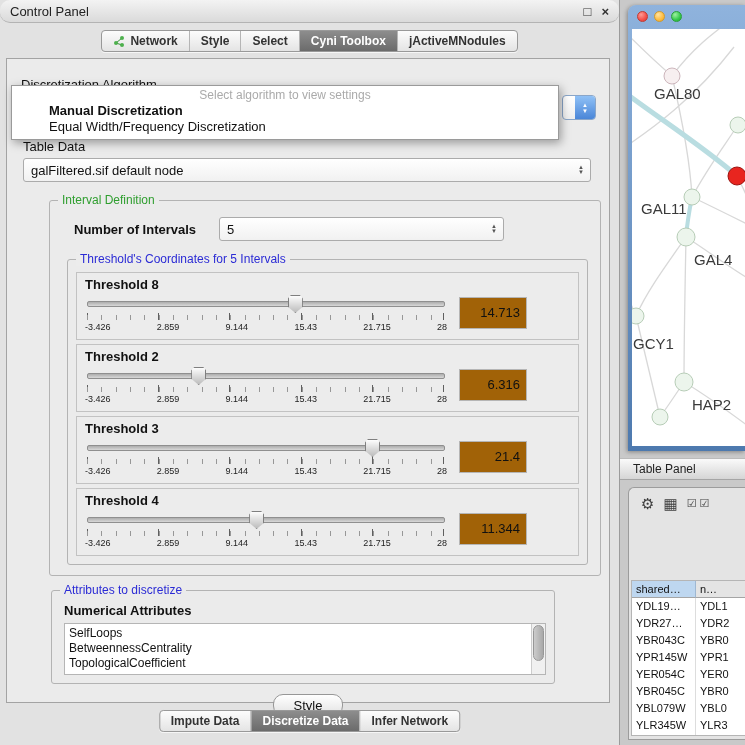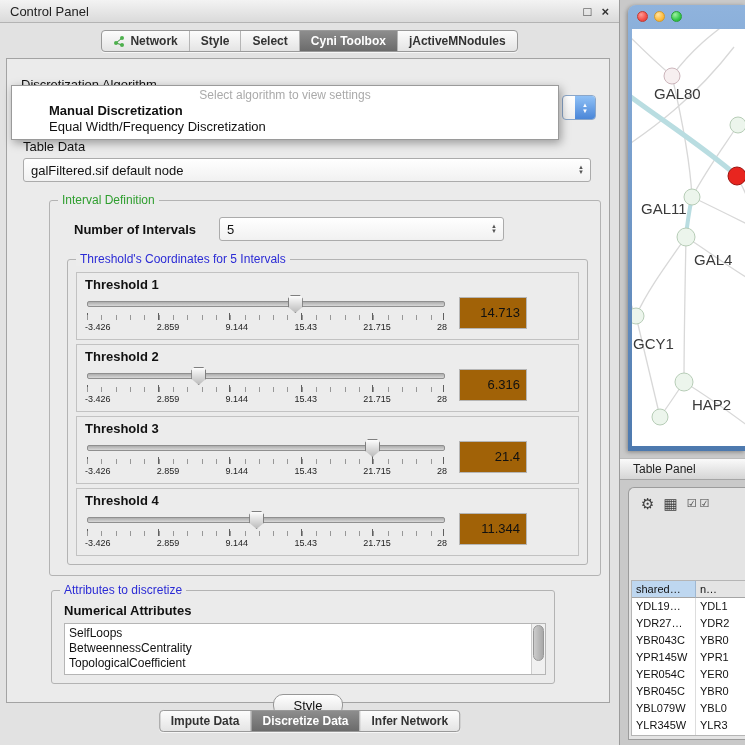--- a/index.html
+++ b/index.html
@@ -1,21 +1,21 @@
 <!DOCTYPE html>
 <html><head>
 <meta charset="utf-8">
 <style>
   html,body{margin:0;padding:0;}
   .stage{position:relative;width:745px;height:745px;background:#c9c9c9;overflow:hidden;
          font-family:"Liberation Sans","DejaVu Sans",sans-serif;color:#111;}
   
   .cp{position:absolute;left:0;top:0;width:619px;height:745px;background:#e2e2e2;border-right:1px solid #9b9b9b;}
   .cp-titlebar{height:22px;background:linear-gradient(#f3f3f3,#dadada);border-bottom:1px solid #b3b3b3;
-               display:flex;align-items:center;padding:0 10px;font-size:13px;color:#222;}
+               display:flex;align-items:center;padding:0 10px;font-size:13px;color:#222;border-radius:10px;}
   .tb-icons{margin-left:auto;display:flex;gap:10px;font-size:13px;color:#333;}
   .tb-icons span{cursor:default;}
   .tabbar{height:36px;display:flex;align-items:center;justify-content:center;}
   .segmented{display:inline-flex;border:1px solid #999;border-radius:4px;overflow:hidden;
              background:linear-gradient(#fcfcfc,#e4e4e4);box-shadow:0 1px 0 rgba(255,255,255,.7);}
   .segment{padding:3px 11px;font-size:12px;font-weight:bold;color:#333;border-left:1px solid #b5b5b5;
            display:flex;align-items:center;gap:5px;white-space:nowrap;}
   .segment:first-child{border-left:none;}
   .segment.selected{background:linear-gradient(#8d8d8d,#6b6b6b);color:#fff;}
   .net-icon svg{display:block;}
@@ -189,21 +189,21 @@
               <span>▲</span>
                 <span>▼</span>
             </span>
           </div>
         </div>
 
         <div class="groupbox thr-group">
           <span class="gb-title gb-blue" style="background:#ececec;">Threshold's Coordinates for 5 Intervals</span>
 
           <div class="threshold-box">
-            <div class="th-label">Threshold 1</div>
+            <div class="th-label">Threshold 8</div>
             <div class="th-body">
               <div class="slider">
                 <div class="track"></div>
                 <div class="thumb" style="left: calc(57.7% - 6px);"></div>
                 <div class="ticks"></div>
                 <div class="scale">
                   <span>-3.426</span>
                   <span>2.859</span>
                   <span>9.144</span>
                   <span>15.43</span>

